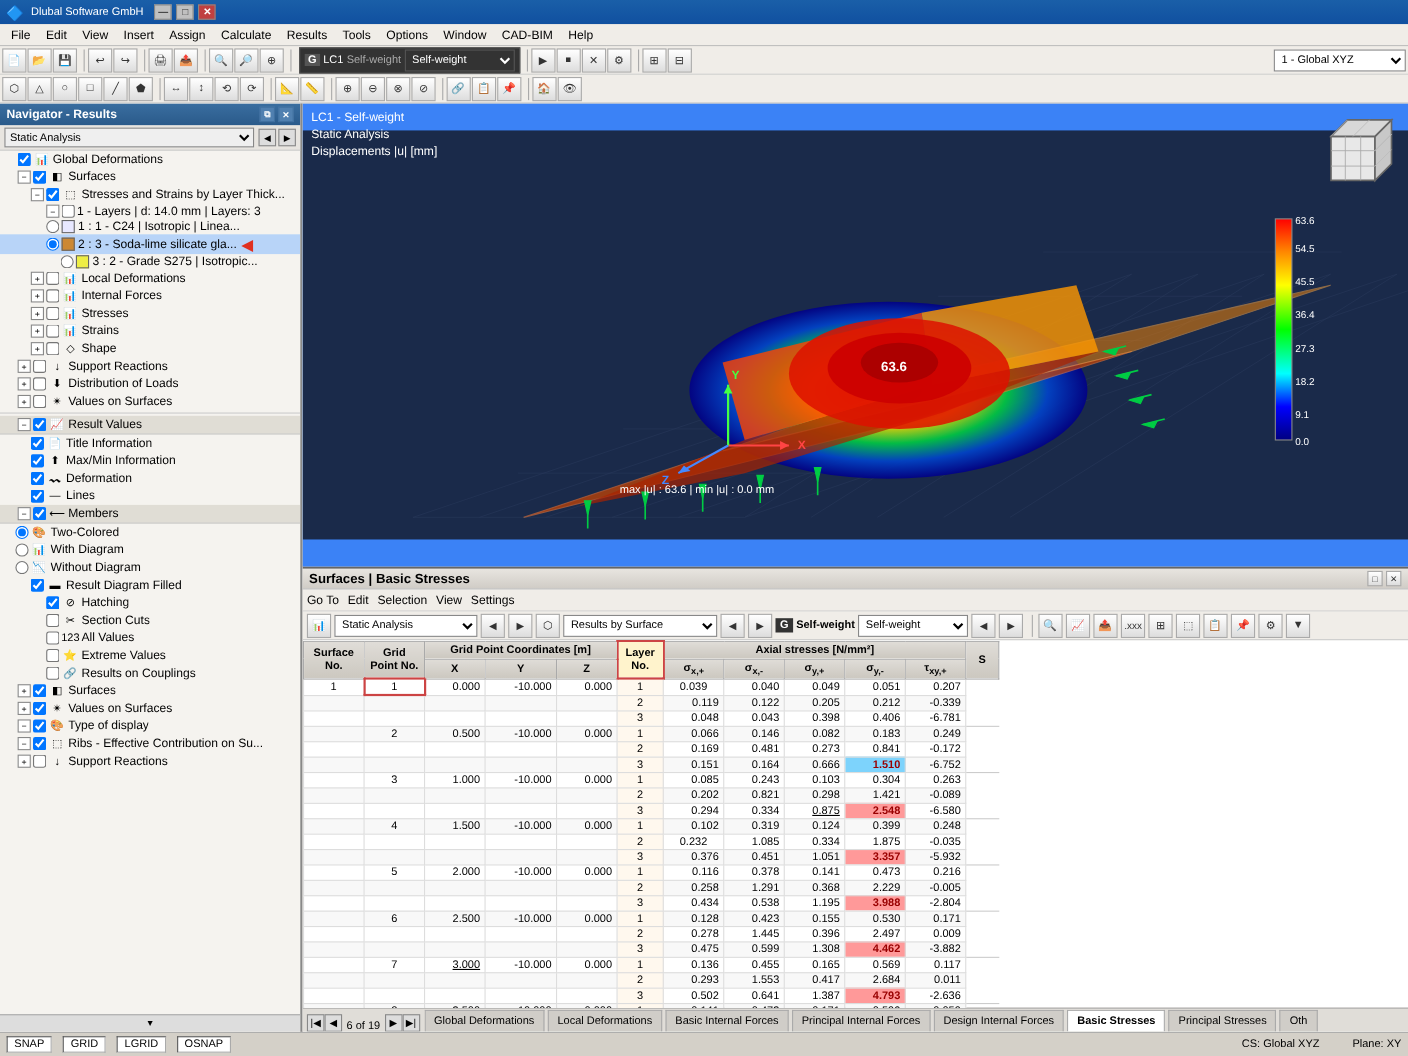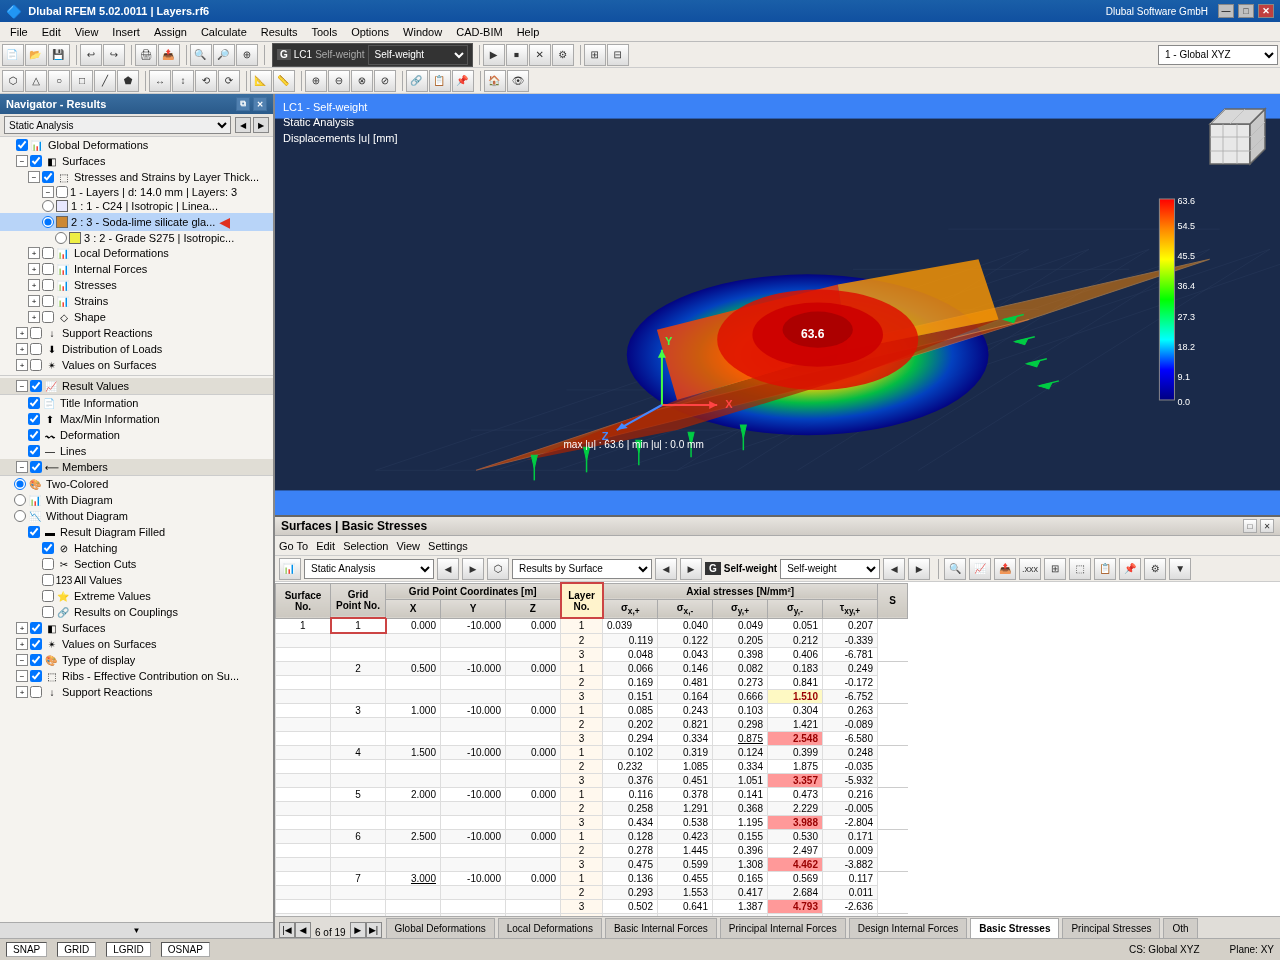--- a/index.html
+++ b/index.html
@@ -76,21 +76,20 @@
     
     .nav-section { background: #e0ddd5; border-bottom: 1px solid #ccc; }
     
     .divider-line { height: 1px; background: #ccc; margin: 2px 0; }
   </style>
 </head>
 <body>
 
 <div id="titlebar">
   <span style="margin-right:6px; font-size:13px;">🔷</span>
-  <span class="title">Dlubal RFEM 5.02.0011 | Layers.rf6</span>
   <span style="margin-right:10px; font-weight:normal; font-size:10px;">Dlubal Software GmbH</span>
   <div class="win-controls">
     <div class="win-btn">—</div>
     <div class="win-btn">□</div>
     <div class="win-btn" style="background:#c04040; color:white;">✕</div>
   </div>
 </div>
 
 <div id="menubar">
   <span>File</span>
@@ -684,21 +683,21 @@
             </tr>
           </thead>
           <tbody id="results-tbody">
           <tr style="border-top: 1px solid rgb(204, 204, 204);">
                 <td style="text-align: center;">1</td>
                 <td style="text-align: center; border: 2px solid rgb(204, 68, 68);">1</td>
                 <td style="text-align: right;">0.000</td>
                 <td style="text-align: right;">-10.000</td>
                 <td style="text-align: right;">0.000</td>
                 <td style="text-align: center; background: rgb(255, 248, 238);">1</td>
-                <td style="text-align: left; margin-left: 16px;">0.039</td>
+                <td style="text-align: center; margin-left: 16px;">0.039</td>
                 <td style="text-align: right;">0.040</td>
                 <td style="text-align: right;">0.049</td>
                 <td style="text-align: right;">0.051</td>
                 <td style="text-align: right;">0.207</td>
               </tr>
               <tr>
                 <td style="text-align: center;"></td>
                 <td style="text-align: center;"></td>
                 <td style="text-align: right;"></td>
                 <td style="text-align: right;"></td>
@@ -752,21 +751,21 @@
               <tr>
                 <td style="text-align: center;"></td>
                 <td style="text-align: center;"></td>
                 <td style="text-align: right;"></td>
                 <td style="text-align: right;"></td>
                 <td style="text-align: right;"></td>
                 <td style="text-align: center; background: rgb(255, 248, 238);">3</td>
                 <td style="text-align: right;">0.151</td>
                 <td style="text-align: right;">0.164</td>
                 <td style="text-align: right;">0.666</td>
-                <td style="text-align: right; background: #fef9c3; color: rgb(153, 0, 0); font-weight: bold;">1.510</td>
+                <td style="text-align: right; background: #7dd3fc; color: rgb(153, 0, 0); font-weight: bold;">1.510</td>
                 <td style="text-align: right;">-6.752</td>
               </tr>
               <tr style="border-top: 1px solid rgb(204, 204, 204);">
                 <td style="text-align: center;"></td>
                 <td style="text-align: center;">3</td>
                 <td style="text-align: right;">1.000</td>
                 <td style="text-align: right;">-10.000</td>
                 <td style="text-align: right;">0.000</td>
                 <td style="text-align: center; background: rgb(255, 248, 238);">1</td>
                 <td style="text-align: right;">0.085</td>

